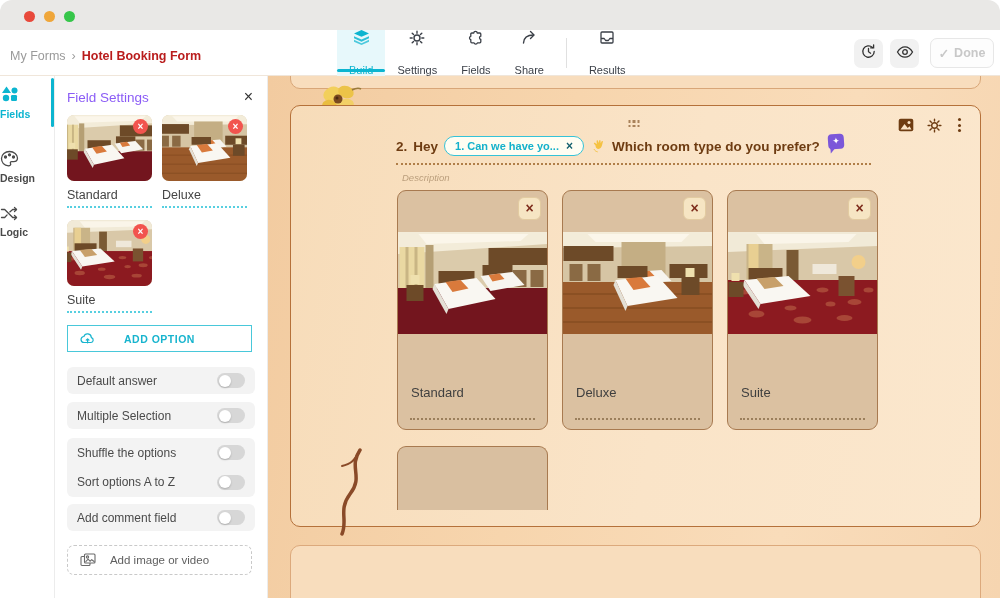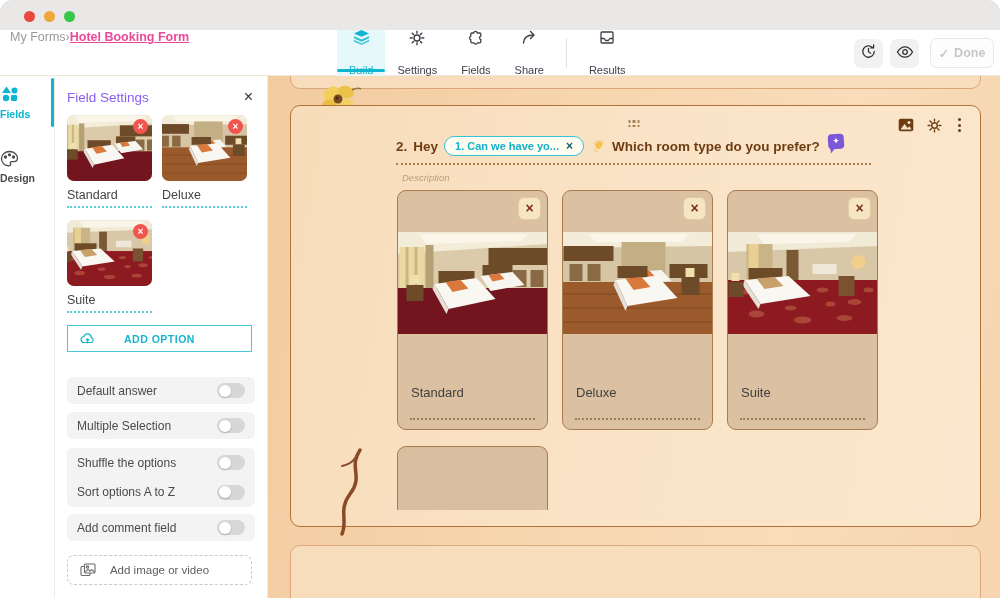--- a/index.html
+++ b/index.html
@@ -8,22 +8,22 @@
     position:relative; width:1000px; height:598px; background:#fff;
     border-radius:12px 12px 0 0; overflow:hidden;
   }
   
   .titlebar { position:relative; height:30px; background:#e9e8e6; }
   .lights { position:absolute; left:24px; top:11px; display:flex; gap:9px; }
   .light { width:11px; height:11px; border-radius:50%; }
   .light.red{ background:#e8493b; } .light.yellow{ background:#efa63a; } .light.green{ background:#36c64a; }
   
   .header { position:relative; height:46px; background:#fff; border-bottom:1px solid #f0e6da; }
-  .breadcrumb { position:absolute; left:10px; top:0; height:52px; display:flex; align-items:flex-start; font-size:12.5px; }
-  .bc-parent { color:#9a9a9a; } .bc-sep { color:#9a9a9a; } .bc-current { color:#ec4899; font-weight:600;text-decoration:underline; }
+  .breadcrumb { position:absolute; left:10px; top:0; height:52px; display:flex; align-items:center; gap:6px; font-size:12.5px; }
+  .bc-parent { color:#9a9a9a; } .bc-sep { color:#9a9a9a; } .bc-current { color:#b91c1c; font-weight:600; }
   .tabs { position:absolute; left:337px; top:0; height:46px; display:flex; align-items:stretch; }
   .tab { position:relative; display:flex; flex-direction:column; align-items:center; justify-content:space-between; gap:8px;
          padding:0 12px; font-size:11px; color:#3a3f47; cursor:pointer; }
   .tab svg { display:block; }
   .tab.active { color:#0cb5d0; background:#e7f8fb; }
   .tab.active::after { content:""; position:absolute; left:0; right:0; bottom:4px; height:3px; background:#0cb5d0; border-radius:2px; }
   .tab-divider { width:1px; background:#e0e0e0; margin:8px 10px; }
   .header-actions { position:absolute; right:6px; top:8px; display:flex; gap:7px; align-items:center; }
   .icon-btn { width:29px; height:29px; background:#f1f1f1; border:none; border-radius:7px; display:flex; align-items:center; justify-content:center; cursor:pointer; }
   .done-btn { width:64px; height:30px; margin-left:4px; background:#fdfdfd; border:1px solid #e7e7e7; border-radius:7px;
@@ -48,21 +48,21 @@
   .thumb-label { margin-top:7px; font-size:12.5px; color:#444; padding-bottom:4px; border-bottom:2px dotted #57cfe0; }
   .add-option-btn { margin:12px 12px 0 12px; width:185px; height:27px; background:#fff; border:1px solid #49c8da; border-radius:0;
                     display:flex; align-items:center; cursor:pointer; position:relative; }
   .add-option-btn .label { flex:1; text-align:center; font-size:10.5px; font-weight:700; letter-spacing:.5px; color:#17b4ce; }
   .add-option-btn svg { position:absolute; left:12px; }
   .toggle-block { margin:0 12px; background:#f3f3f3; border-radius:6px; }
   .toggle-row { display:flex; align-items:center; justify-content:space-between; height:27px; padding:0 10px; }
   .toggle-label { font-size:12px; color:#4a4a4a; }
   .switch { width:28px; height:15px; background:#d7d7d7; border-radius:8px; position:relative; cursor:pointer; flex:none; }
   .switch::after { content:""; position:absolute; left:2px; top:1.5px; width:12px; height:12px; background:#fff; border-radius:50%; box-shadow:0 1px 2px rgba(0,0,0,.2); }
-  .mt15 { margin-top:25px; } .mt8 { margin-top:8px; } .mt9 { margin-top:9px; } .mt7 { margin-top:7px; }
+  .mt15 { margin-top:15px; } .mt8 { margin-top:8px; } .mt9 { margin-top:9px; } .mt7 { margin-top:7px; }
   .tall .toggle-row { height:29.5px; }
   .add-media-btn { margin:14px 12px 0 12px; width:185px; height:30px; background:#fff; border:1px dashed #c9c9c9; border-radius:7px;
                    display:flex; align-items:center; cursor:pointer; position:relative; }
   .add-media-btn .label { flex:1; text-align:center; font-size:11.5px; color:#5f5f5f; }
   .add-media-btn svg { position:absolute; left:12px; }
   
   .canvas { position:relative; flex:1; overflow:hidden;
             background:linear-gradient(100deg,#f2cba0 0%,#f7d5ad 38%,#f9dcba 72%,#f6d5b0 100%); }
   .card-prev { position:absolute; left:22px; top:-10px; width:691px; height:23px;
                background:#f8ddbd; border:1px solid #d8a678; border-radius:0 0 10px 10px; }
@@ -295,20 +295,31 @@
         <span>
           <svg width="19" height="17" viewBox="0 0 19 17" fill="none" stroke="#4a4a4a" stroke-width="1.3">
               <path d="M9.5 1.5c4.4 0 8 2.9 8 6.5 0 2.3-1.8 3.6-3.9 3.6h-1.9c-1.1 0-1.7 1-1.2 1.9.5.9.1 2-1 2.2-.3 0-.7.1-1 .1-4.4-.3-7-3.4-7-7.3s3.6-7 8-7z"></path>
               <circle cx="5.5" cy="7" r="1" fill="#4a4a4a"></circle>
               <circle cx="9.5" cy="4.8" r="1" fill="#4a4a4a"></circle>
               <circle cx="13.5" cy="7" r="1" fill="#4a4a4a"></circle>
             </svg>
         </span>
         <span>Design</span>
       </div>
+      <div class="rail-item" style="margin-top:4px">
+        <span>
+          <svg width="19" height="15" viewBox="0 0 19 15" fill="none" stroke="#4a4a4a" stroke-width="1.3" stroke-linecap="round" stroke-linejoin="round">
+              <path d="M1.5 3.5h3.2l8 8h3.8"></path>
+              <path d="M14.5 9.5l2 2-2 2"></path>
+              <path d="M1.5 11.5h3.2l2.4-2.6M9.8 5.9l2.9-2.4h3.8"></path>
+              <path d="M14.5 1.5l2 2-2 2"></path>
+            </svg>
+        </span>
+        <span>Logic</span>
+      </div>
     </div>
 
     <div class="panel">
       <div class="panel-header">
         <span class="panel-title">Field Settings</span>
         <button class="panel-close">×</button>
       </div>
 
       <div class="thumb-grid">
         <div class="thumb-card">

